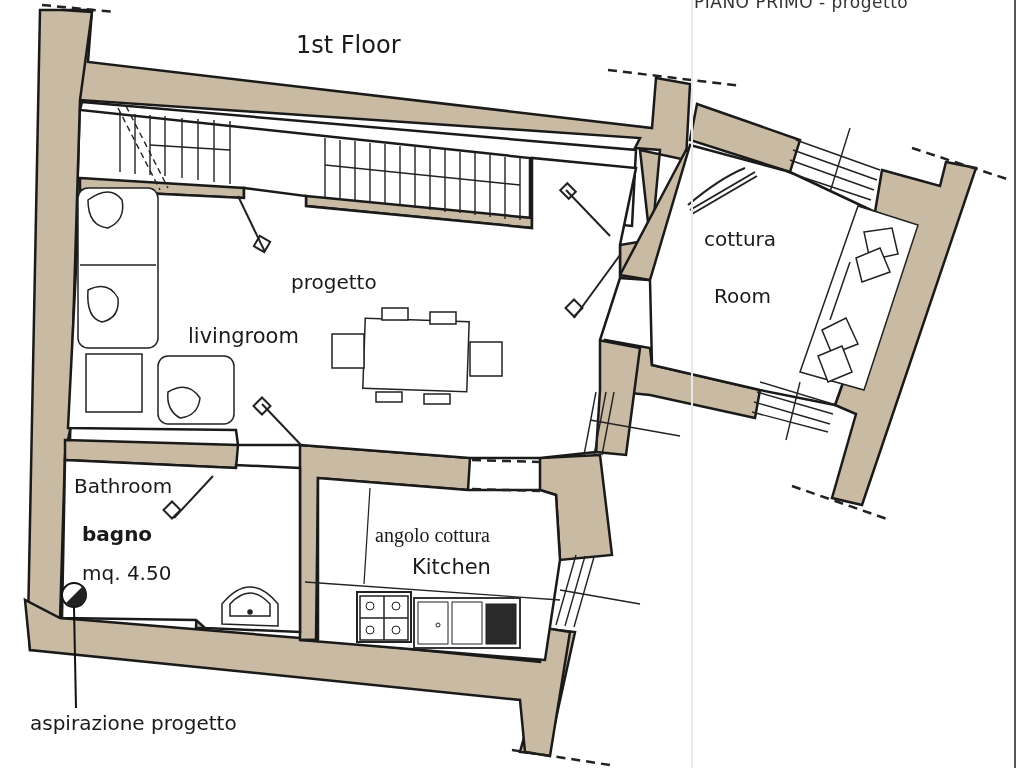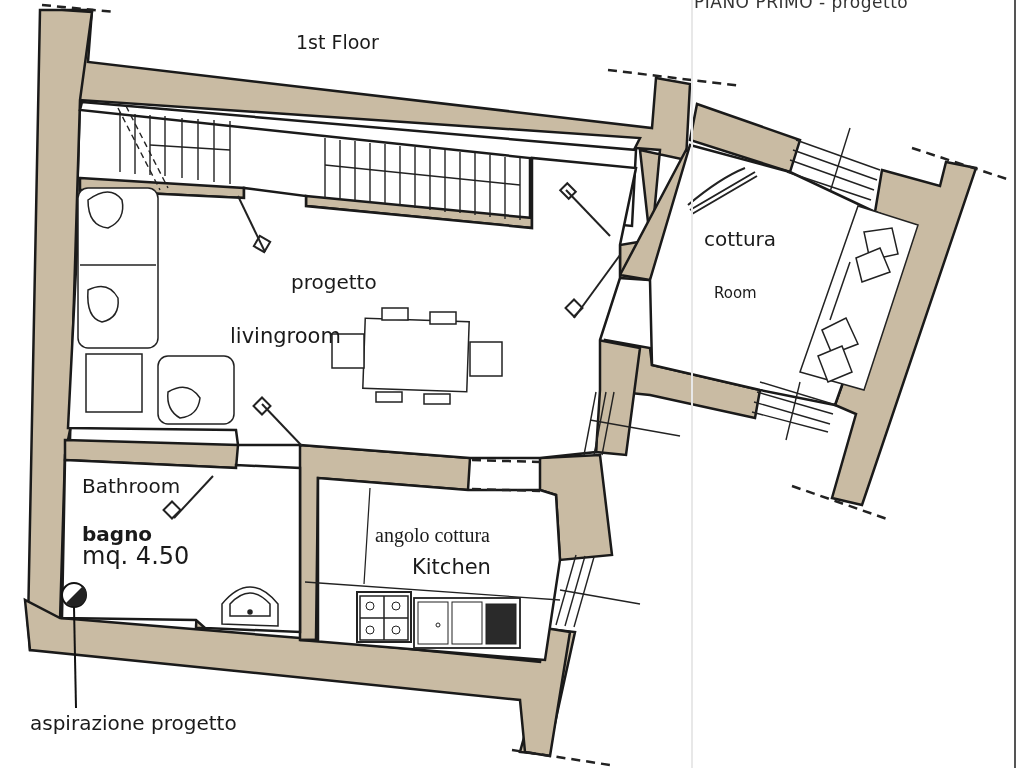--- a/index.html
+++ b/index.html
@@ -1,27 +1,27 @@
 <!DOCTYPE html>
 <html><head>
 <meta charset="utf-8">
 <style>
   html,body{margin:0;padding:0;background:#fff;}
   body{width:1024px;height:768px;overflow:hidden;position:relative;font-family:"DejaVu Sans","Liberation Sans",sans-serif;}
   #plan{position:absolute;left:0;top:0;width:1024px;height:768px;}
   .lbl{position:absolute;color:#1a1a1a;white-space:nowrap;line-height:1;}
   .title-top{font-size:17px;color:#333;left:694px;top:-6px;letter-spacing:0.5px;}
-  .t-floor{font-size:19px;left:296px;top:33px;}
+  .t-floor{font-size:24px;left:296px;top:33px;}
   .t-sog{font-size:20px;left:291px;top:272px;}
-  .t-liv{font-size:21px;left:188px;top:326px;margin-left:42px;}
+  .t-liv{font-size:21px;left:188px;top:326px;}
   .t-cam{font-size:20px;left:704px;top:229px;}
-  .t-room{font-size:15px;left:714px;top:286px;}
-  .t-bath{font-size:20px;left:82px;top:476px;}
+  .t-room{font-size:20px;left:714px;top:286px;}
+  .t-bath{font-size:20px;left:74px;top:476px;}
   .t-bagno{font-size:20px;left:82px;top:524px;font-weight:bold;}
-  .t-mq{font-size:24px;left:82px;top:544px;}
+  .t-mq{font-size:20px;left:82px;top:563px;}
   .t-ang{font-size:20px;left:375px;top:525px;font-family:Liberation Serif, serif;}
   .t-kit{font-size:21px;left:412px;top:557px;text-align:center;}
   .t-asp{font-size:20px;left:30px;top:713px;}
   .rightedge{position:absolute;left:1014px;top:0;width:2px;height:768px;background:#555;}
 </style>
 </head>
 <body>
 
 <svg id="plan" viewBox="0 0 1024 768" xmlns="http://www.w3.org/2000/svg">
   <g fill="#c9bba3" stroke="#1a1a1a" stroke-width="2.5">

